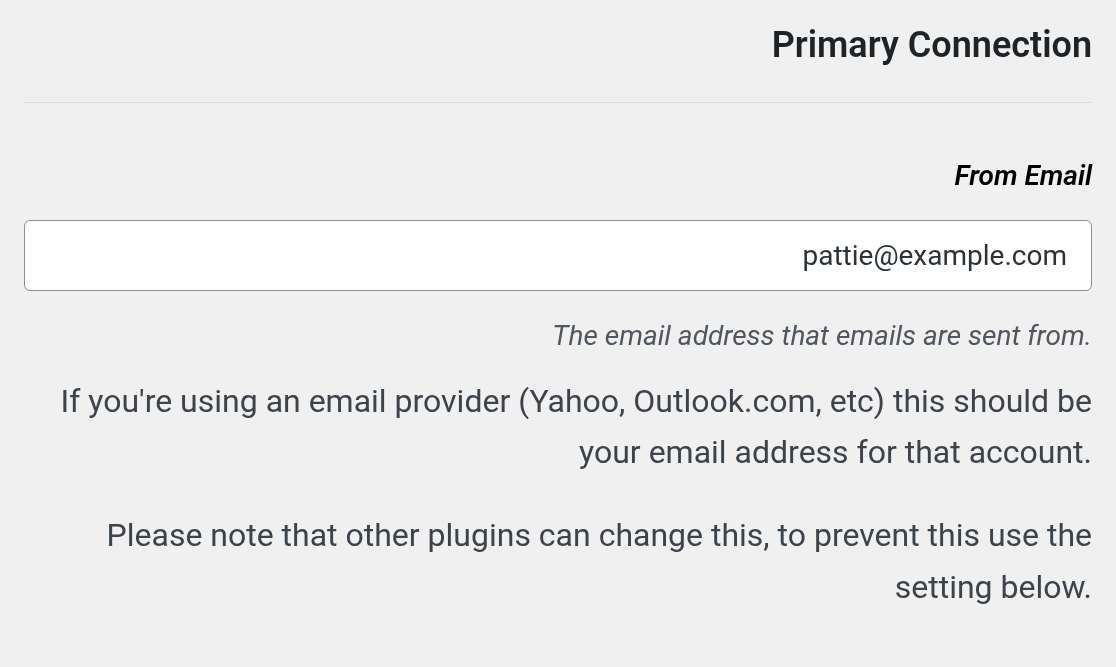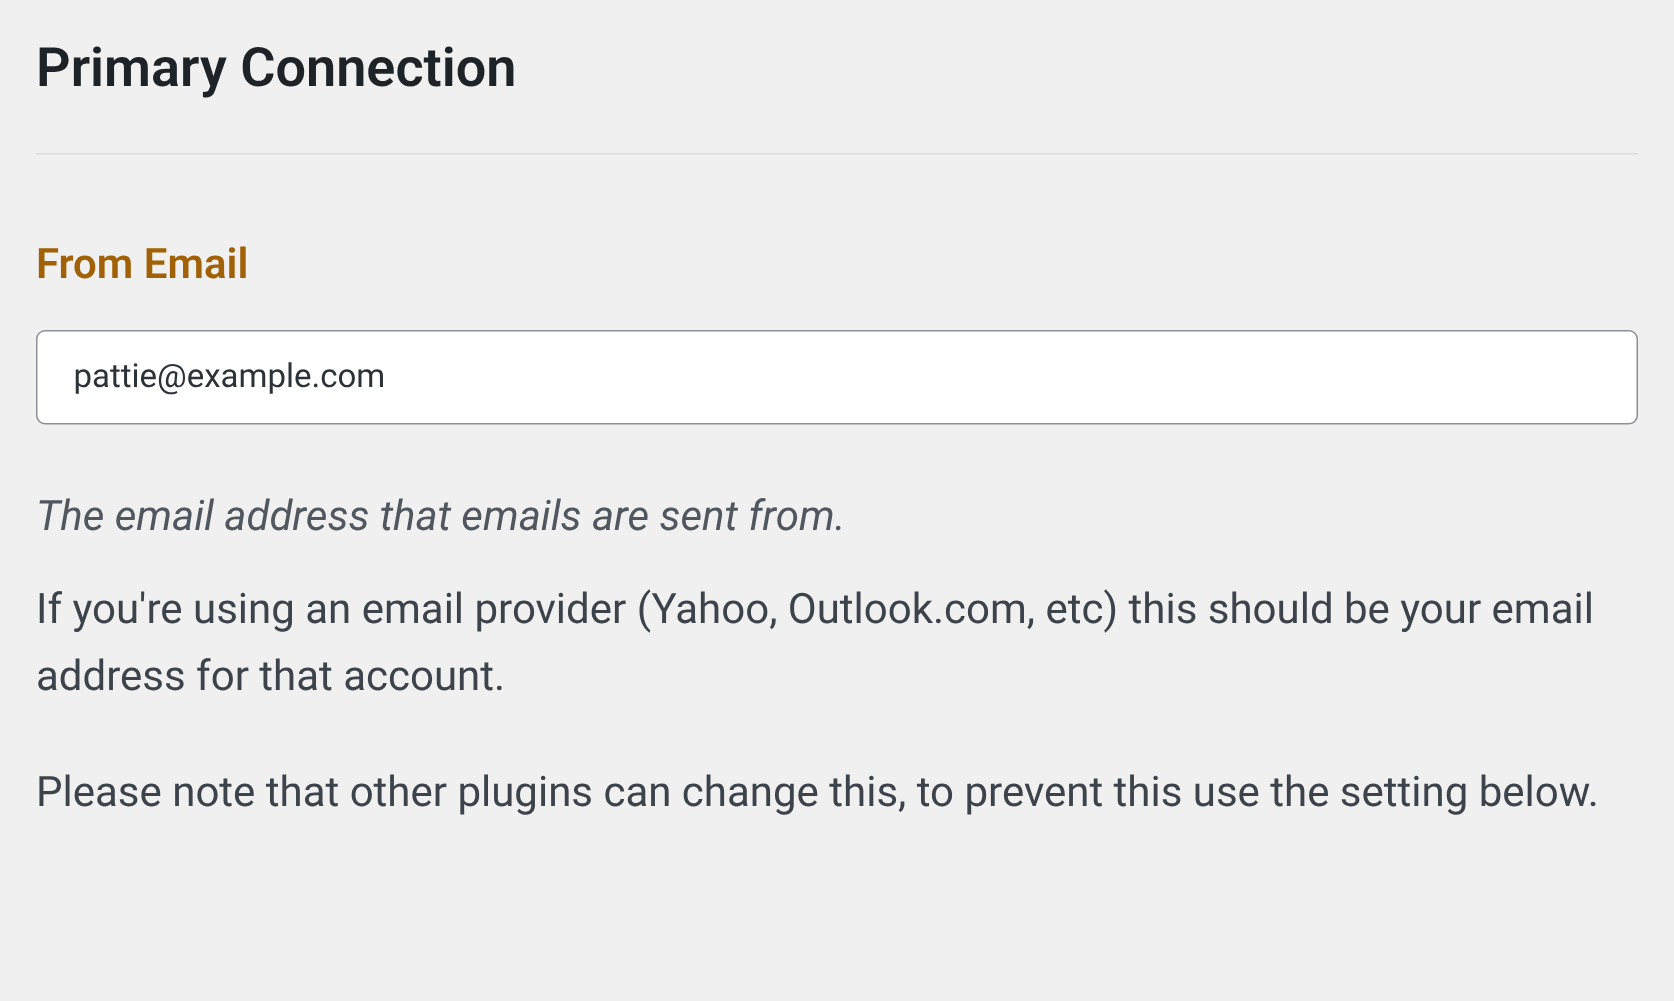--- a/index.html
+++ b/index.html
@@ -1,18 +1,19 @@
 <!DOCTYPE html>
 <html><head>
   <meta charset="utf-8">
   <style>
     * {
       margin: 0;
       padding: 0;
       box-sizing: border-box;
+      text-align: right;
     }
     
     body {
       font-family: -apple-system, BlinkMacSystemFont, "Segoe UI", Roboto, Helvetica, Arial, sans-serif;
       background-color: #f0f0f1;
       padding: 24px;
       color: #1d2327;
       width: 1116px;
       height: 667px;
     }
@@ -26,48 +27,49 @@
     
     .divider {
       border: none;
       border-top: 1px solid #dcdcde;
       margin-bottom: 56px;
     }
     
     .field-label {
       font-size: 28px;
       font-weight: 600;
-      color: #a16207;
+      color: #000000;
       margin-bottom: 28px;
       display: block;
+      font-style: italic;
     }
     
     .text-input {
       width: 100%;
       padding: 18px 24px;
-      font-size: 22px;
+      font-size: 28px;
       color: #2c3338;
       background-color: #ffffff;
       border: 1px solid #8c8f94;
       border-radius: 6px;
       outline: none;
-      margin-bottom: 40px;
+      margin-bottom: 24px;
       font-family: inherit;
     }
     
     .help-text-italic {
       font-size: 28px;
       font-style: italic;
       color: #50575e;
       margin-bottom: 19px;
       line-height: 1.5;
     }
     
     .help-text {
-      font-size: 28px;
+      font-size: 32px;
       color: #3c434a;
       margin-bottom: 32px;
       line-height: 1.6;
     }
   </style>
 </head>
 <body>
 
 
 

